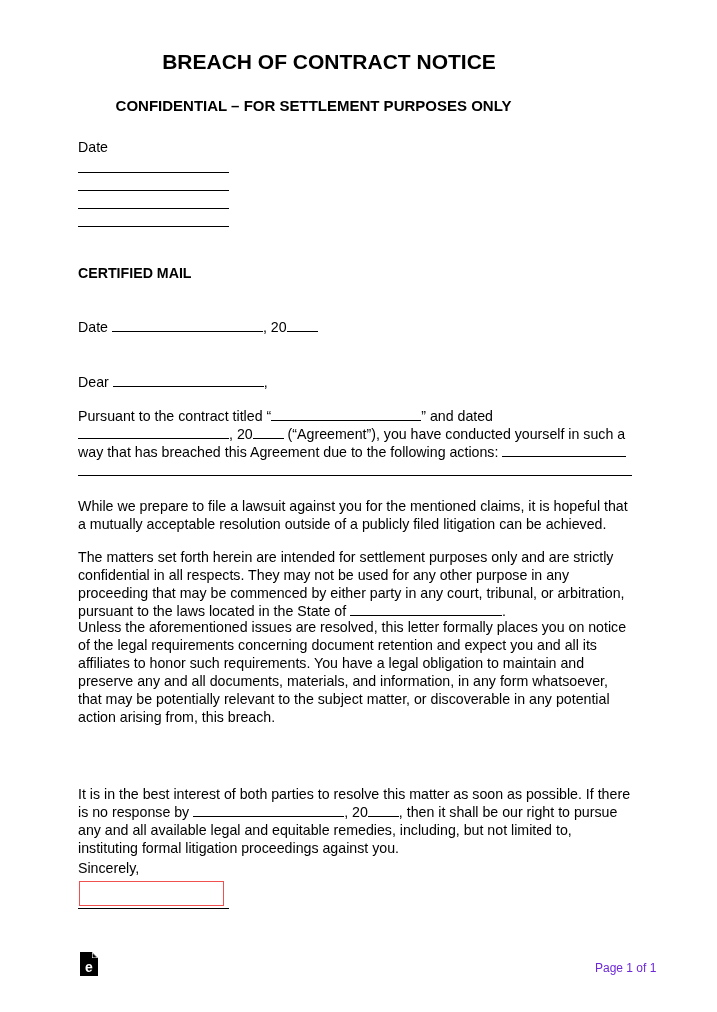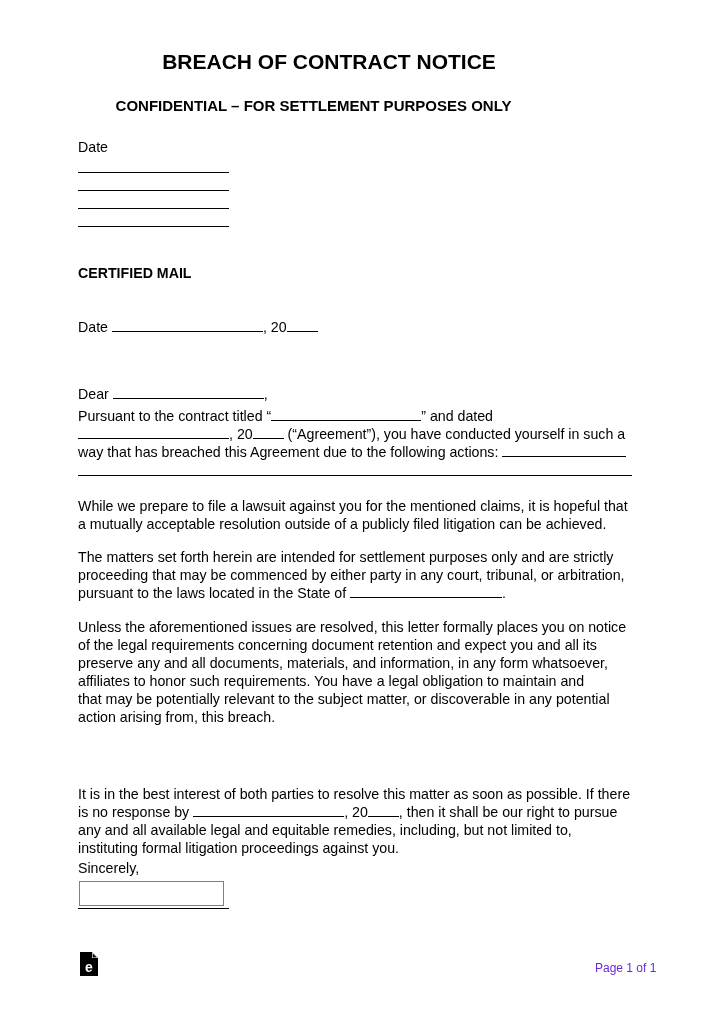--- a/index.html
+++ b/index.html
@@ -43,48 +43,49 @@
 <div class="abs addr-line" style="top:208px;"></div>
 <div class="abs addr-line" style="top:226px;"></div>
 
 <div class="abs txt bold" style="left:78px; top:264px;">CERTIFIED MAIL</div>
 
 <div class="abs txt" style="left:78px; top:318px;">
   <span>Date</span>
   <span class="blank" style="width:151px;"></span><span>, 20</span><span class="blank" style="width:31px;"></span>
 </div>
 
-<div class="abs txt" style="left:78px; top:373px;margin-top:12px;">
+<div class="abs txt" style="left:78px; top:373px;">
   <span>Dear</span>
   <span class="blank" style="width:151px;"></span><span>,</span>
 </div>
 
 <div class="abs para" style="top:407px;">
   <span class="ln"><span>Pursuant to the contract titled “</span><span class="blank" style="width:150px;"></span><span>” and dated</span></span>
   <span class="ln"><span class="blank" style="width:151px;"></span><span>, 20</span><span class="blank" style="width:31px;"></span><span> (“Agreement”), you have conducted yourself in such a</span></span>
   <span class="ln"><span>way that has breached this Agreement due to the following actions:</span> <span class="blank" style="width:124px;"></span></span>
 </div>
 <div class="abs full-line" style="top:475px;"></div>
 
 <div class="abs para" style="top:497px;">
   <span class="ln">While we prepare to file a lawsuit against you for the mentioned claims, it is hopeful that</span>
   <span class="ln">a mutually acceptable resolution outside of a publicly filed litigation can be achieved.</span>
 </div>
 
 <div class="abs para" style="top:548px;">
   <span class="ln">The matters set forth herein are intended for settlement purposes only and are strictly</span>
+  <span class="ln">confidential in all respects. They may not be used for any other purpose in any</span>
   <span class="ln">proceeding that may be commenced by either party in any court, tribunal, or arbitration,</span>
   <span class="ln"><span>pursuant to the laws located in the State of</span> <span class="blank" style="width:152px;"></span><span>.</span></span>
 </div>
 
 <div class="abs para" style="top:618px;">
   <span class="ln">Unless the aforementioned issues are resolved, this letter formally places you on notice</span>
   <span class="ln">of the legal requirements concerning document retention and expect you and all its</span>
+  <span class="ln">affiliates to honor such requirements. You have a legal obligation to maintain and</span>
   <span class="ln">preserve any and all documents, materials, and information, in any form whatsoever,</span>
-  <span class="ln">affiliates to honor such requirements. You have a legal obligation to maintain and</span>
   <span class="ln">that may be potentially relevant to the subject matter, or discoverable in any potential</span>
   <span class="ln">action arising from, this breach.</span>
 </div>
 
 <div class="abs para" style="top:768px;margin-top:17px;">
   <span class="ln">It is in the best interest of both parties to resolve this matter as soon as possible. If there</span>
   <span class="ln"><span>is no response by</span> <span class="blank" style="width:151px;"></span><span>, 20</span><span class="blank" style="width:31px;"></span><span>, then it shall be our right to pursue</span></span>
   <span class="ln">any and all available legal and equitable remedies, including, but not limited to,</span>
   <span class="ln">instituting formal litigation proceedings against you.</span>
 </div>

